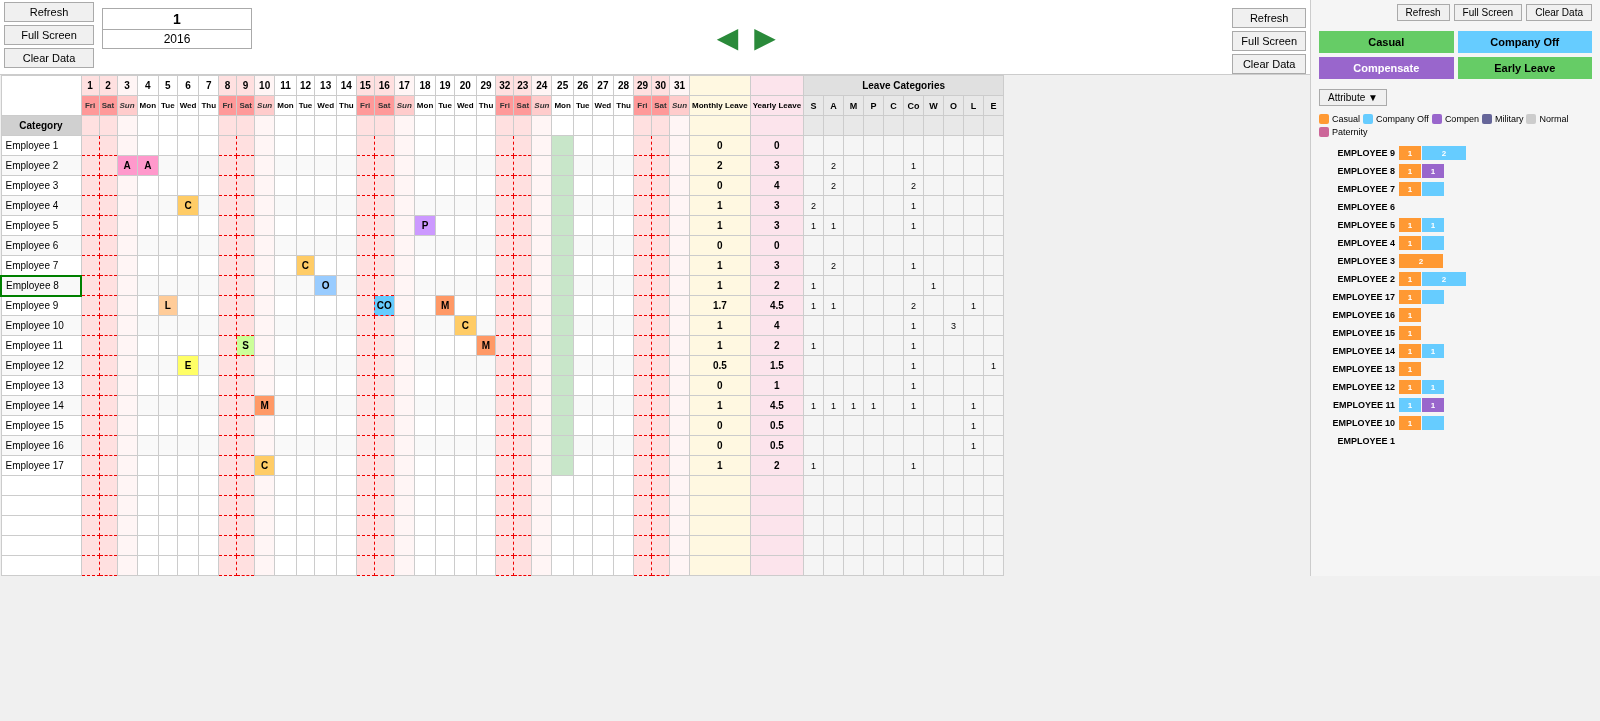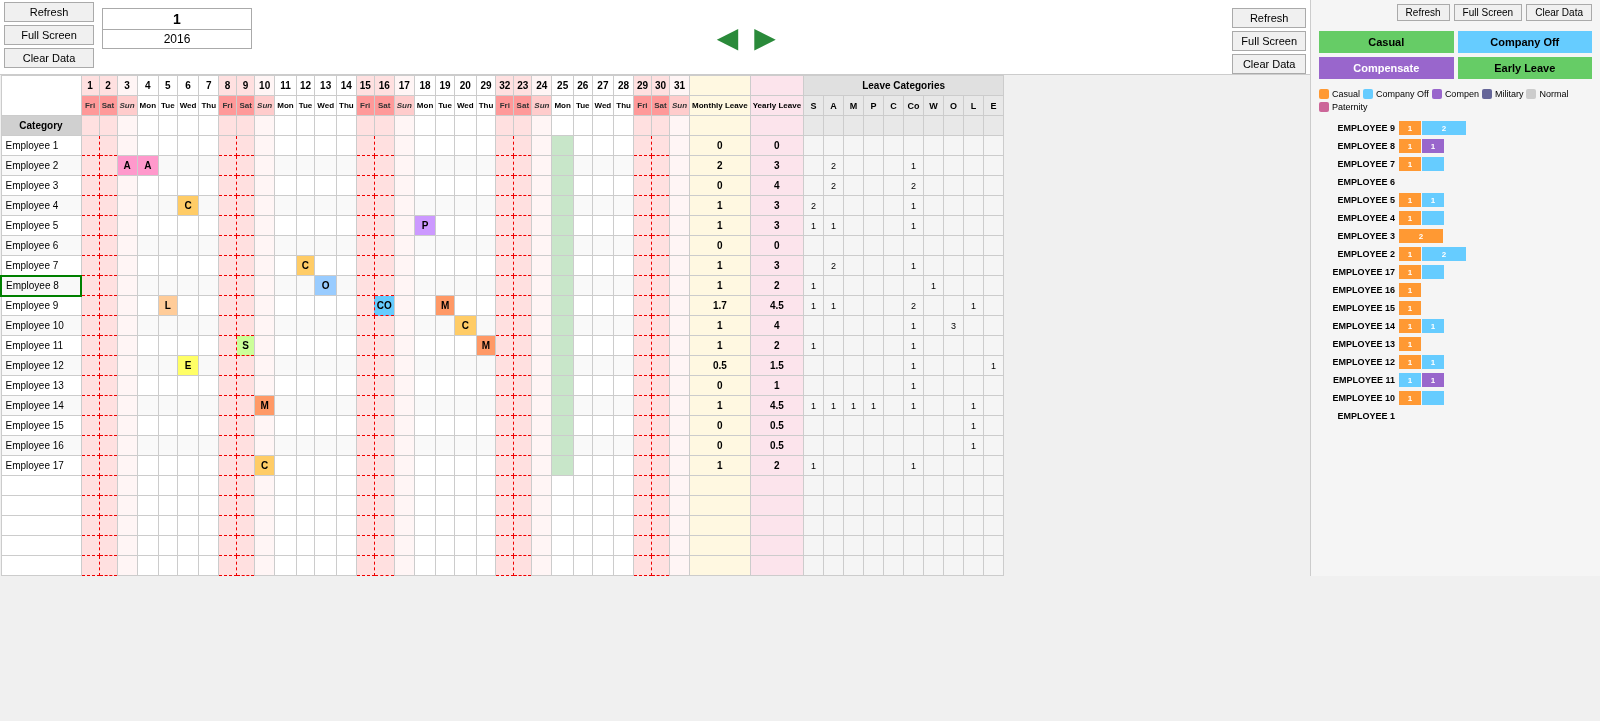--- a/index.html
+++ b/index.html
@@ -1265,20 +1265,23 @@
     </div>
 
 
     <div class="rp-buttons">
       <button class="rp-btn rp-btn-casual">Casual</button>
       <button class="rp-btn rp-btn-companyoff">Company Off</button>
       <button class="rp-btn rp-btn-compensate">Compensate</button>
       <button class="rp-btn rp-btn-earlyleave">Early Leave</button>
     </div>
 
+    <div class="rp-attribute">
+      <button class="attr-btn">Attribute ▼</button>
+    </div>
 
     <div class="rp-legend" id="rp-legend">
         <div class="legend-item">
           <div class="legend-dot" style="background: rgb(255, 153, 51);"></div>
           <span>Casual</span>
         </div>
         <div class="legend-item">
           <div class="legend-dot" style="background: rgb(102, 204, 255);"></div>
           <span>Company Off</span>
         </div>

